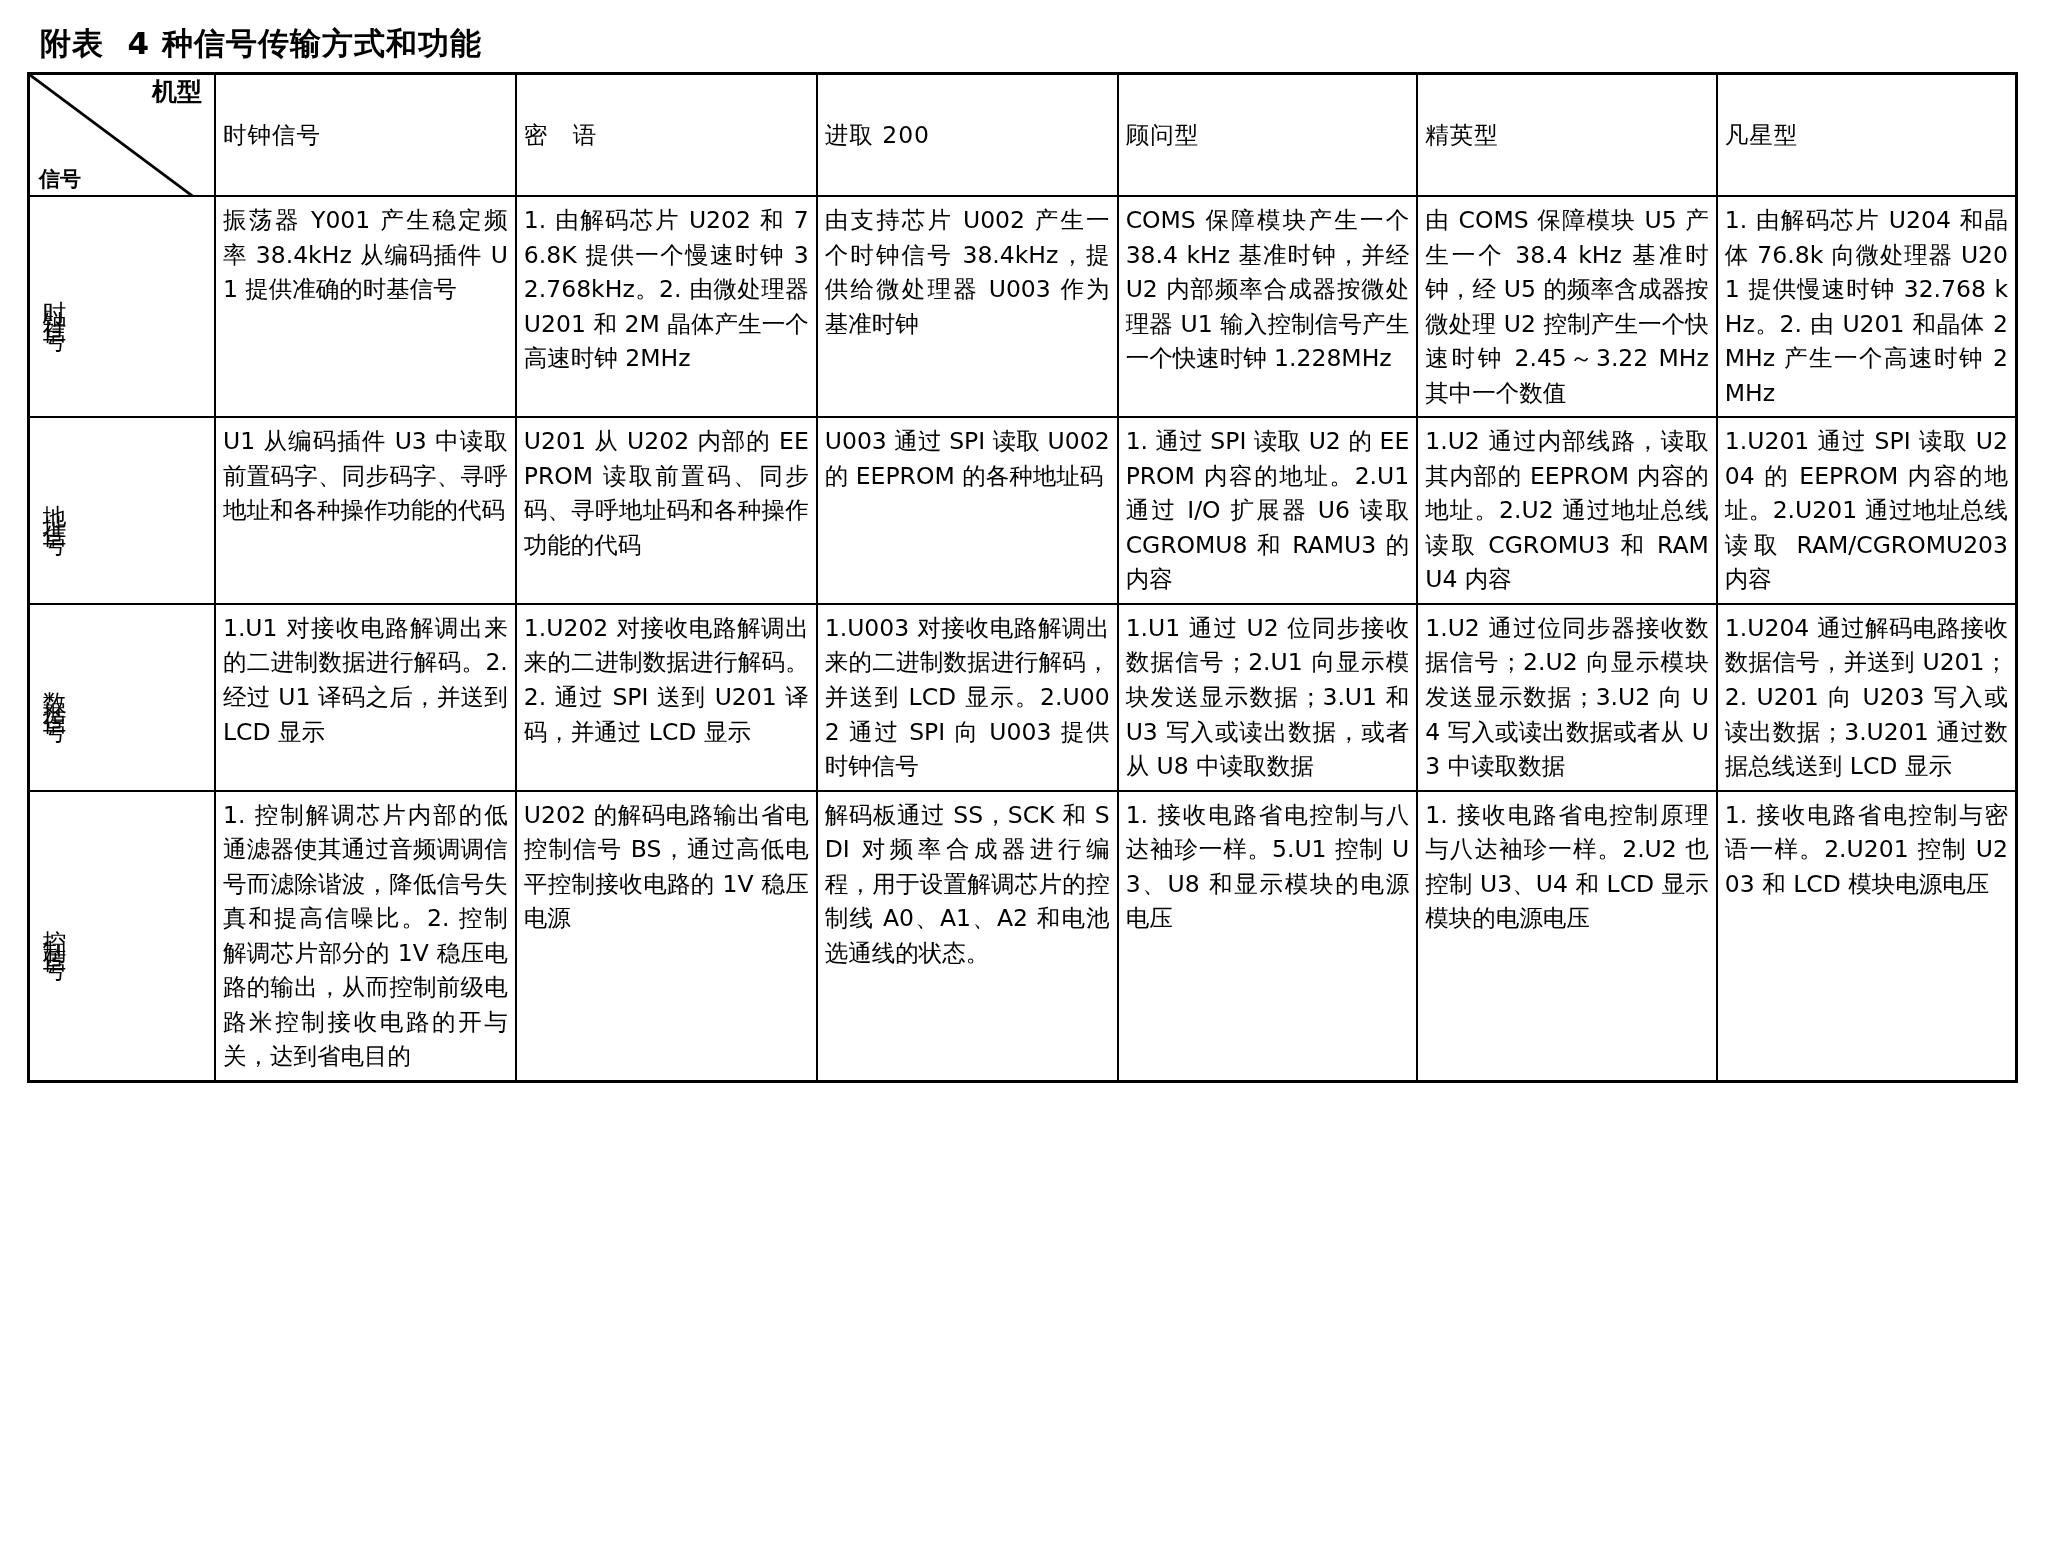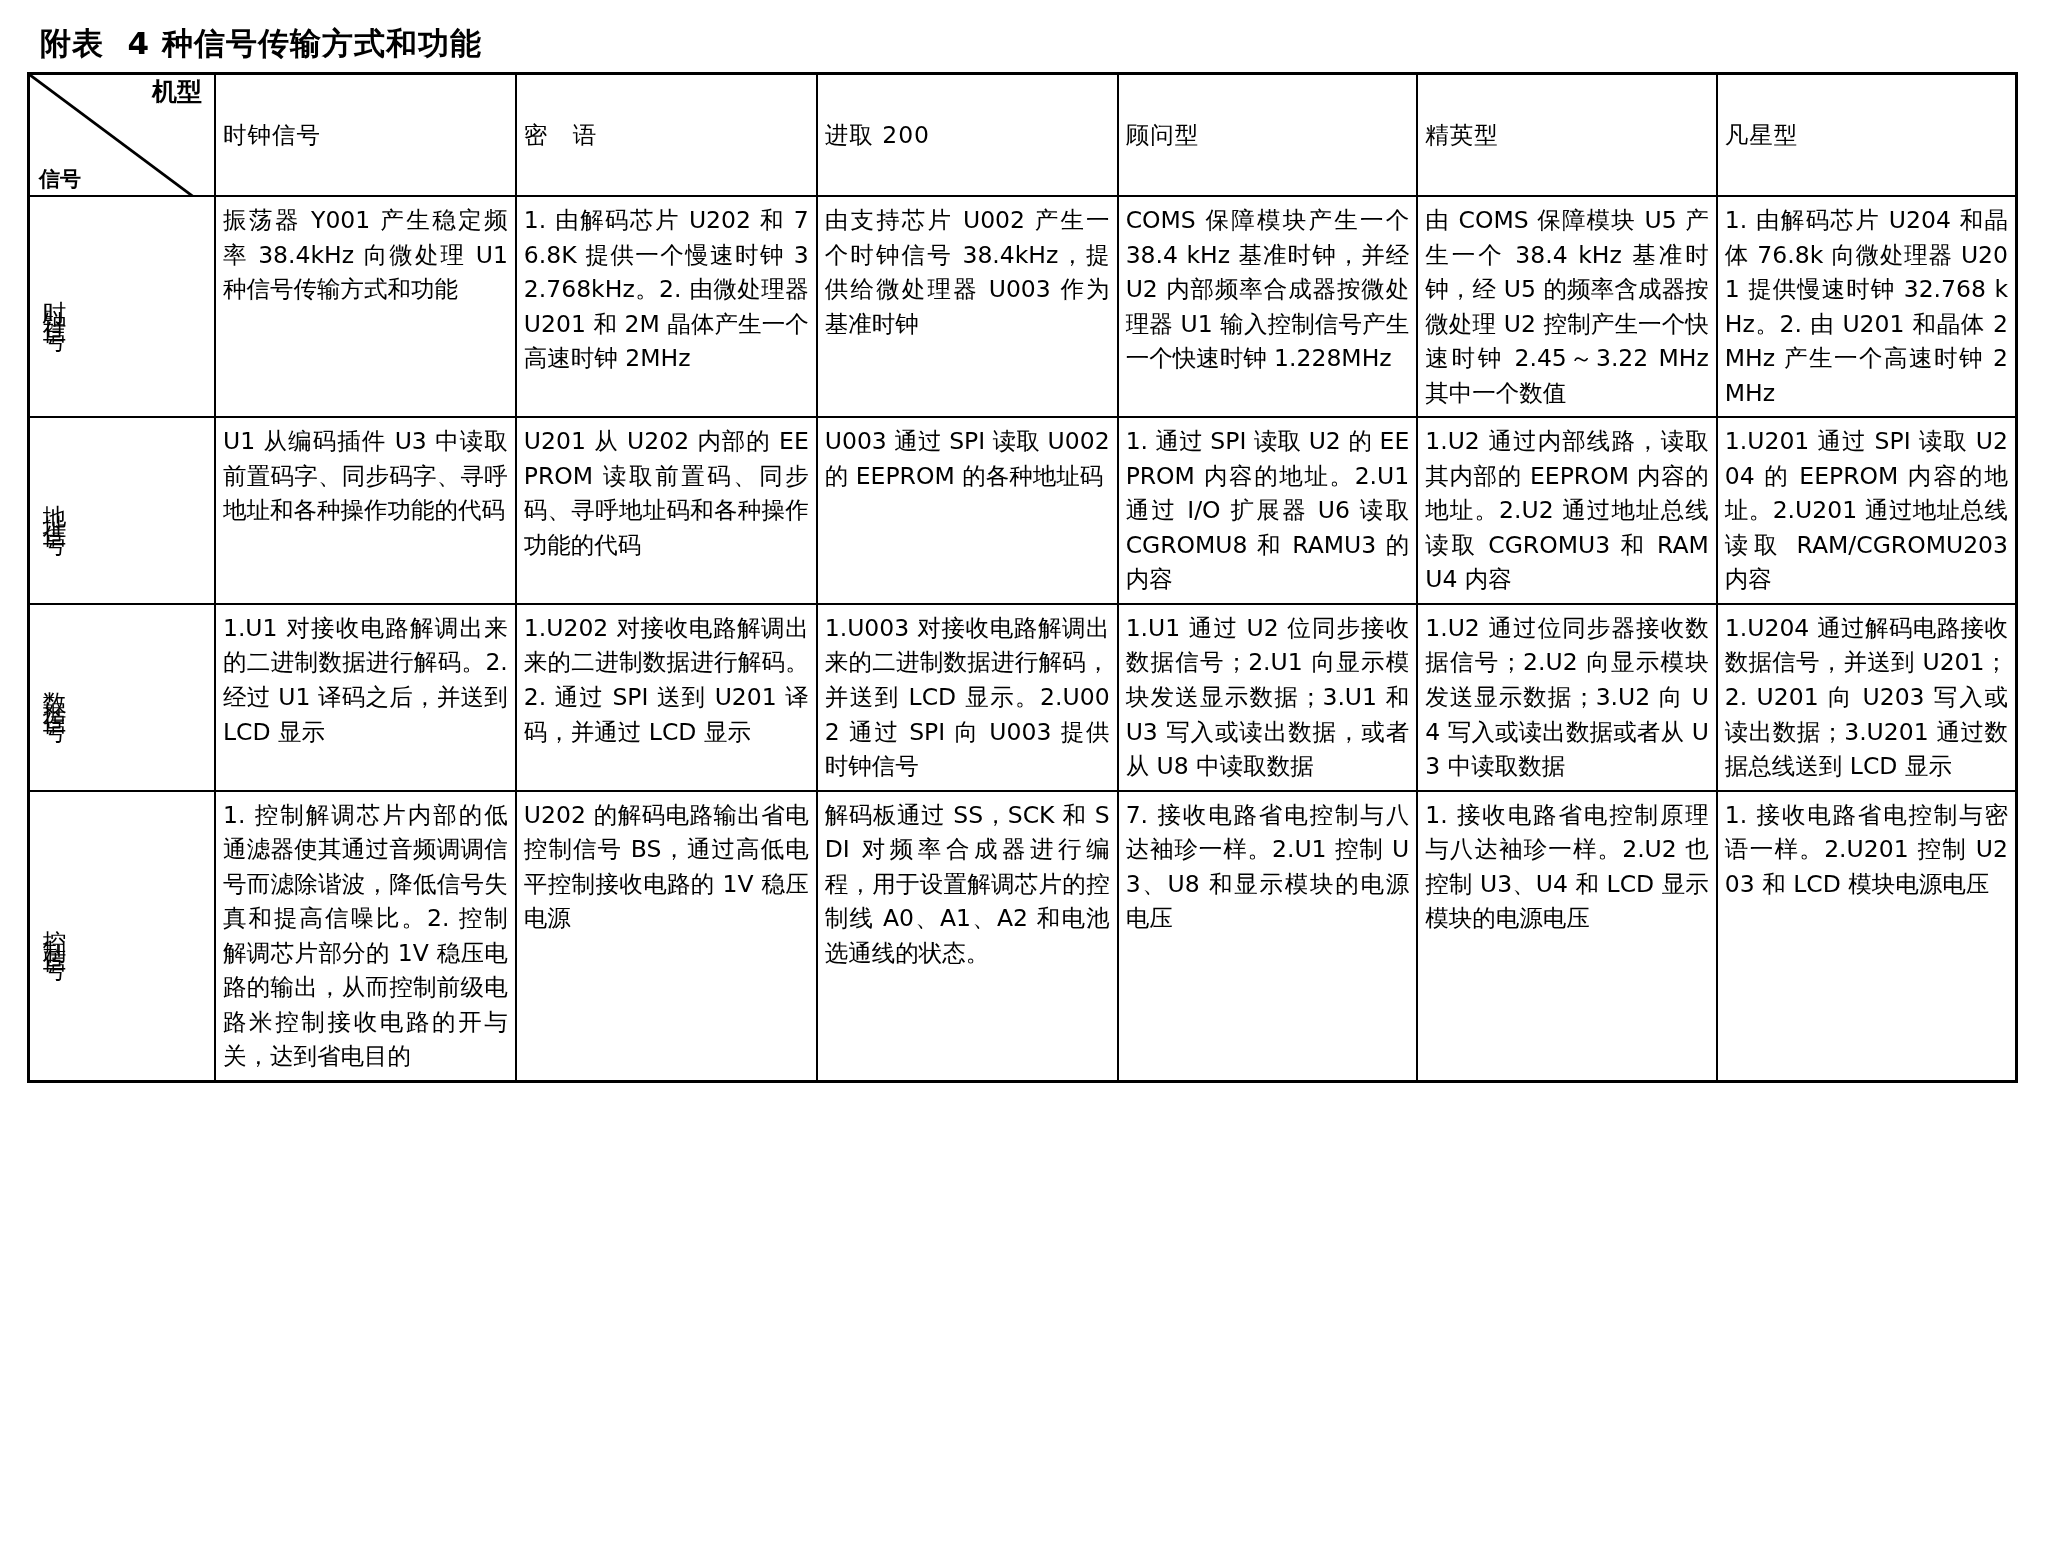--- a/index.html
+++ b/index.html
@@ -139,21 +139,21 @@
         <th class="hdr-model">顾问型</th>
         <th class="hdr-model">精英型</th>
         <th class="hdr-model">凡星型</th>
       </tr>
     </thead>
     <tbody>
       <tr>
         <td class="sig-label">
           <span class="v">时钟信号</span>
         </td>
-        <td class="cell">振荡器 Y001 产生稳定频率 38.4kHz 向微处理 U1 种信号传输方式和功能</td>
+        <td class="cell">振荡器 Y001 产生稳定频率 38.4kHz 从编码插件 U1 提供准确的时基信号</td>
         <td class="cell">1. 由解码芯片 U202 和 76.8K 提供一个慢速时钟 32.768kHz。2. 由微处理器 U201 和 2M 晶体产生一个高速时钟 2MHz</td>
         <td class="cell">由支持芯片 U002 产生一个时钟信号 38.4kHz，提供给微处理器 U003 作为基准时钟</td>
         <td class="cell">COMS 保障模块产生一个 38.4 kHz 基准时钟，并经 U2 内部频率合成器按微处理器 U1 输入控制信号产生一个快速时钟 1.228MHz</td>
         <td class="cell">由 COMS 保障模块 U5 产生一个 38.4 kHz 基准时钟，经 U5 的频率含成器按微处理 U2 控制产生一个快速时钟 2.45～3.22 MHz 其中一个数值</td>
         <td class="cell">1. 由解码芯片 U204 和晶体 76.8k 向微处理器 U201 提供慢速时钟 32.768 kHz。2. 由 U201 和晶体 2MHz 产生一个高速时钟 2 MHz</td>
       </tr>
       <tr>
         <td class="sig-label">
           <span class="v">地址信号</span>
         </td>
@@ -175,20 +175,20 @@
         <td class="cell">1.U2 通过位同步器接收数据信号；2.U2 向显示模块发送显示数据；3.U2 向 U4 写入或读出数据或者从 U3 中读取数据</td>
         <td class="cell">1.U204 通过解码电路接收数据信号，并送到 U201；2. U201 向 U203 写入或读出数据；3.U201 通过数据总线送到 LCD 显示</td>
       </tr>
       <tr>
         <td class="sig-label">
           <span class="v">控制信号</span>
         </td>
         <td class="cell">1. 控制解调芯片内部的低通滤器使其通过音频调调信号而滤除谐波，降低信号失真和提高信噪比。2. 控制解调芯片部分的 1V 稳压电路的输出，从而控制前级电路米控制接收电路的开与关，达到省电目的</td>
         <td class="cell">U202 的解码电路输出省电控制信号 BS，通过高低电平控制接收电路的 1V 稳压电源</td>
         <td class="cell">解码板通过 SS，SCK 和 SDI 对频率合成器进行编程，用于设置解调芯片的控制线 A0、A1、A2 和电池选通线的状态。</td>
-        <td class="cell">7. 接收电路省电控制与八达袖珍一样。2.U1 控制 U3、U8 和显示模块的电源电压</td>
+        <td class="cell">1. 接收电路省电控制与八达袖珍一样。5.U1 控制 U3、U8 和显示模块的电源电压</td>
         <td class="cell">1. 接收电路省电控制原理与八达袖珍一样。2.U2 也控制 U3、U4 和 LCD 显示模块的电源电压</td>
         <td class="cell">1. 接收电路省电控制与密语一样。2.U201 控制 U203 和 LCD 模块电源电压</td>
       </tr>
     </tbody>
   </table>
 
 </div>
 
 </body></html>

